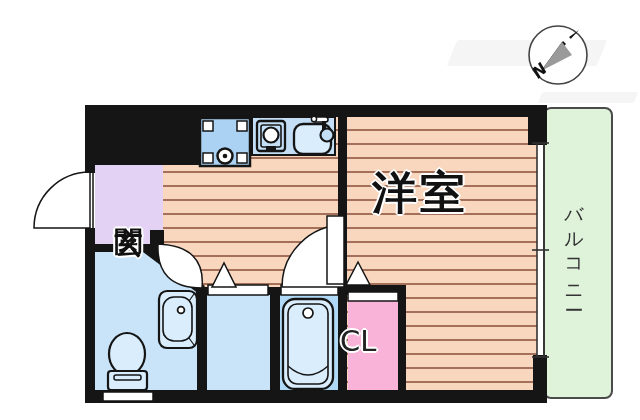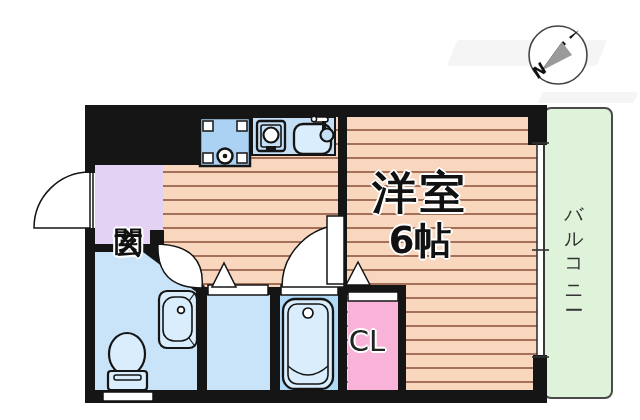--- a/index.html
+++ b/index.html
@@ -11,21 +11,21 @@
   .balcony{position:absolute;left:543px;top:107px;width:70px;height:292px;background:var(--balcony-fill);
     border:2px solid #4a4a4a;border-radius:8px;box-sizing:border-box;}
   .genkan{position:absolute;left:95px;top:165px;width:68px;height:79px;background:var(--genkan-fill);}
   svg.plan{position:absolute;left:0;top:0;}
   .lbl{position:absolute;color:#111;
     text-shadow:-2px 0 0 #fff,2px 0 0 #fff,0 -2px 0 #fff,0 2px 0 #fff,-1px -1px 0 #fff,1px 1px 0 #fff,1px -1px 0 #fff,-1px 1px 0 #fff;}
   .lbl-genkan{left:102px;top:171px;width:52px;height:70px;writing-mode:vertical-rl;
     font-size:28px;font-weight:bold;letter-spacing:2px;line-height:52px;text-align:center;}
   .lbl-room{left:348px;top:163px;width:144px;text-align:center;font-size:45px;font-weight:bold;letter-spacing:3px;}
   .lbl-size{left:348px;top:216px;width:144px;text-align:center;font-size:37px;font-weight:bold;}
-  .lbl-cl{left:340px;top:324px;width:54px;text-align:center;font-size:29px;font-weight:500;color:#222;}
+  .lbl-cl{left:340px;top:324px;width:54px;font-size:29px;font-weight:500;color:#222;}
   .lbl-balcony{left:562px;top:193px;height:150px;writing-mode:vertical-rl;
     font-size:19px;color:#333;letter-spacing:5px;text-shadow:none;}
   .wm{position:absolute;background:#9a9a9a;opacity:.10;transform:skewX(-22deg);border-radius:2px;}
   
   .wall{fill:var(--wall);}
   .water{fill:var(--water-room);}
   .tubroom{fill:var(--tub-room);}
   .fixture{fill:var(--fixture-fill);}
   .counter{fill:var(--counter-fill);}
   .washer{fill:var(--washer-fill);}
@@ -153,17 +153,16 @@
       <circle cx="558" cy="55" r="29" fill="#ffffff" stroke="#444" stroke-width="1.6"></circle>
       <polygon points="541,71 579,30 562,42" fill="#111"></polygon>
       <polygon points="541,71 562,42 572,55" fill="#9a9a9a"></polygon>
       <rect x="564" y="37" width="7" height="7" fill="#fff" transform="rotate(45 567.5 40.5)"></rect>
       <text x="532" y="77" font-size="16" font-weight="bold" font-style="italic" fill="#111" transform="rotate(-42 538 70)">N</text>
     </g>
   </svg>
 
   <div class="lbl lbl-genkan">玄関</div>
   <div class="lbl lbl-room">洋室</div>
-  <div class="lbl lbl-size">6帖</div>
   <div class="lbl lbl-cl">CL</div>
   <div class="lbl lbl-balcony">バルコニー</div>
 
 </div>
 
 </body></html>

